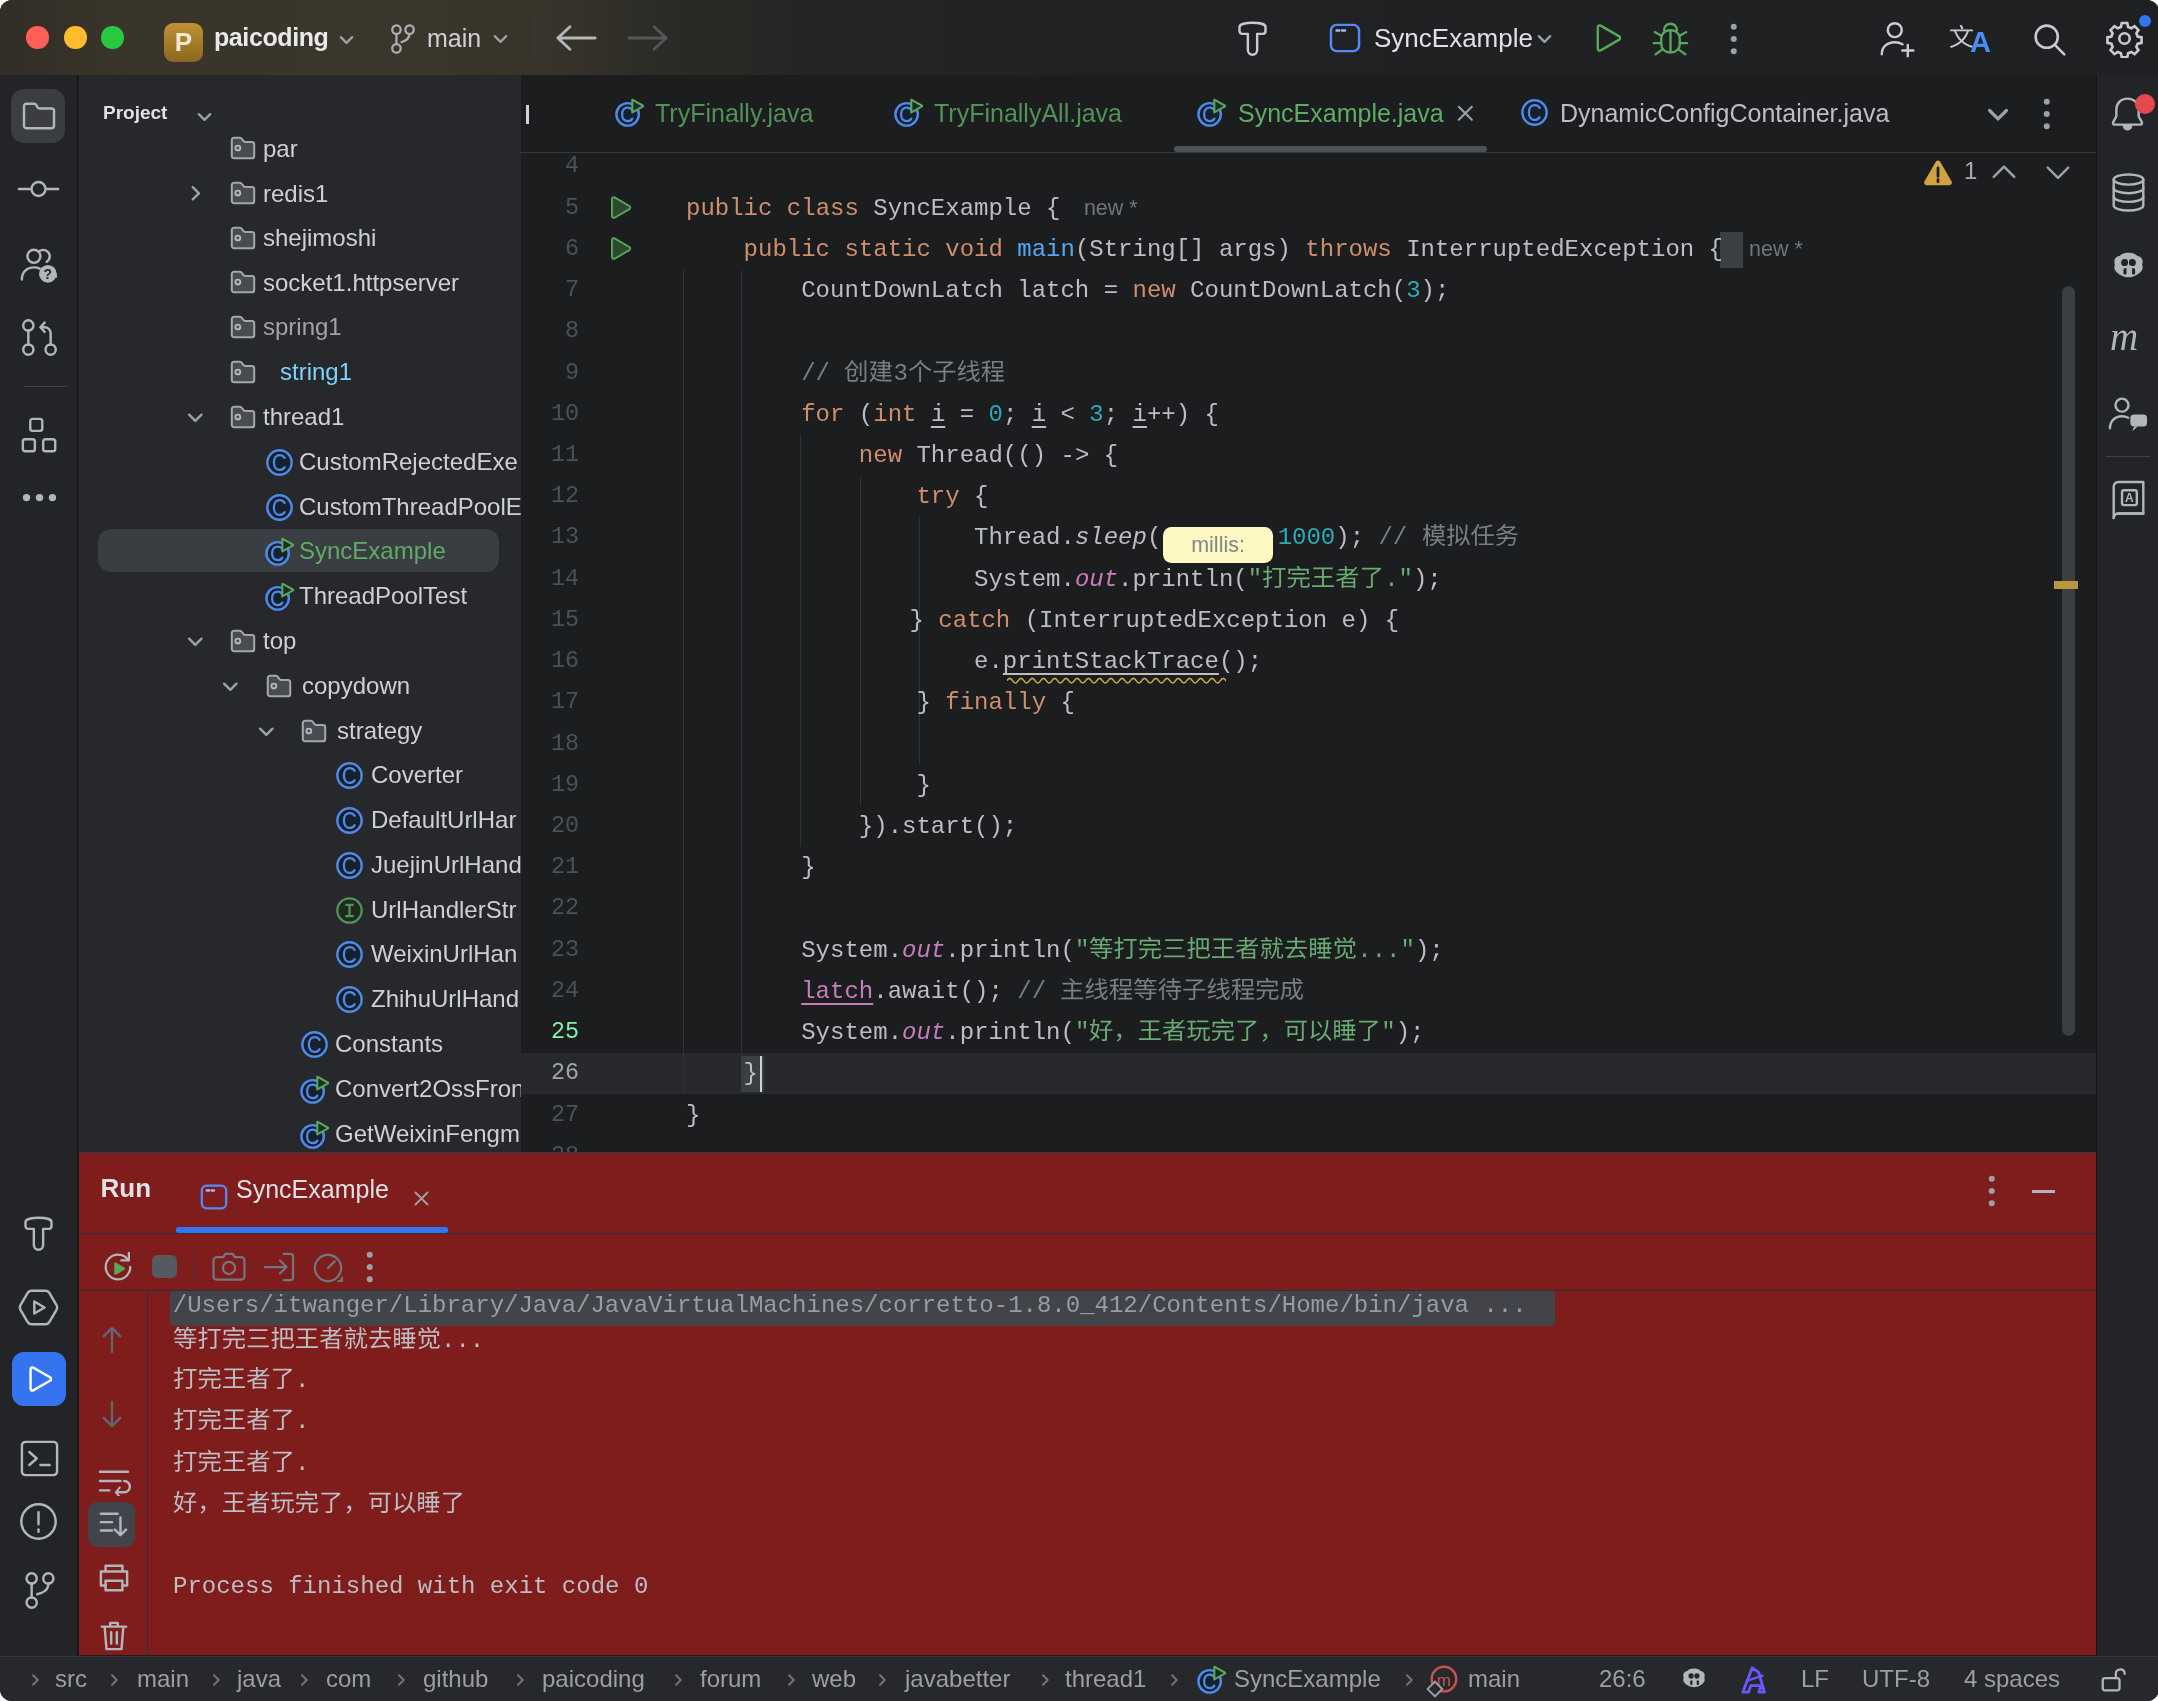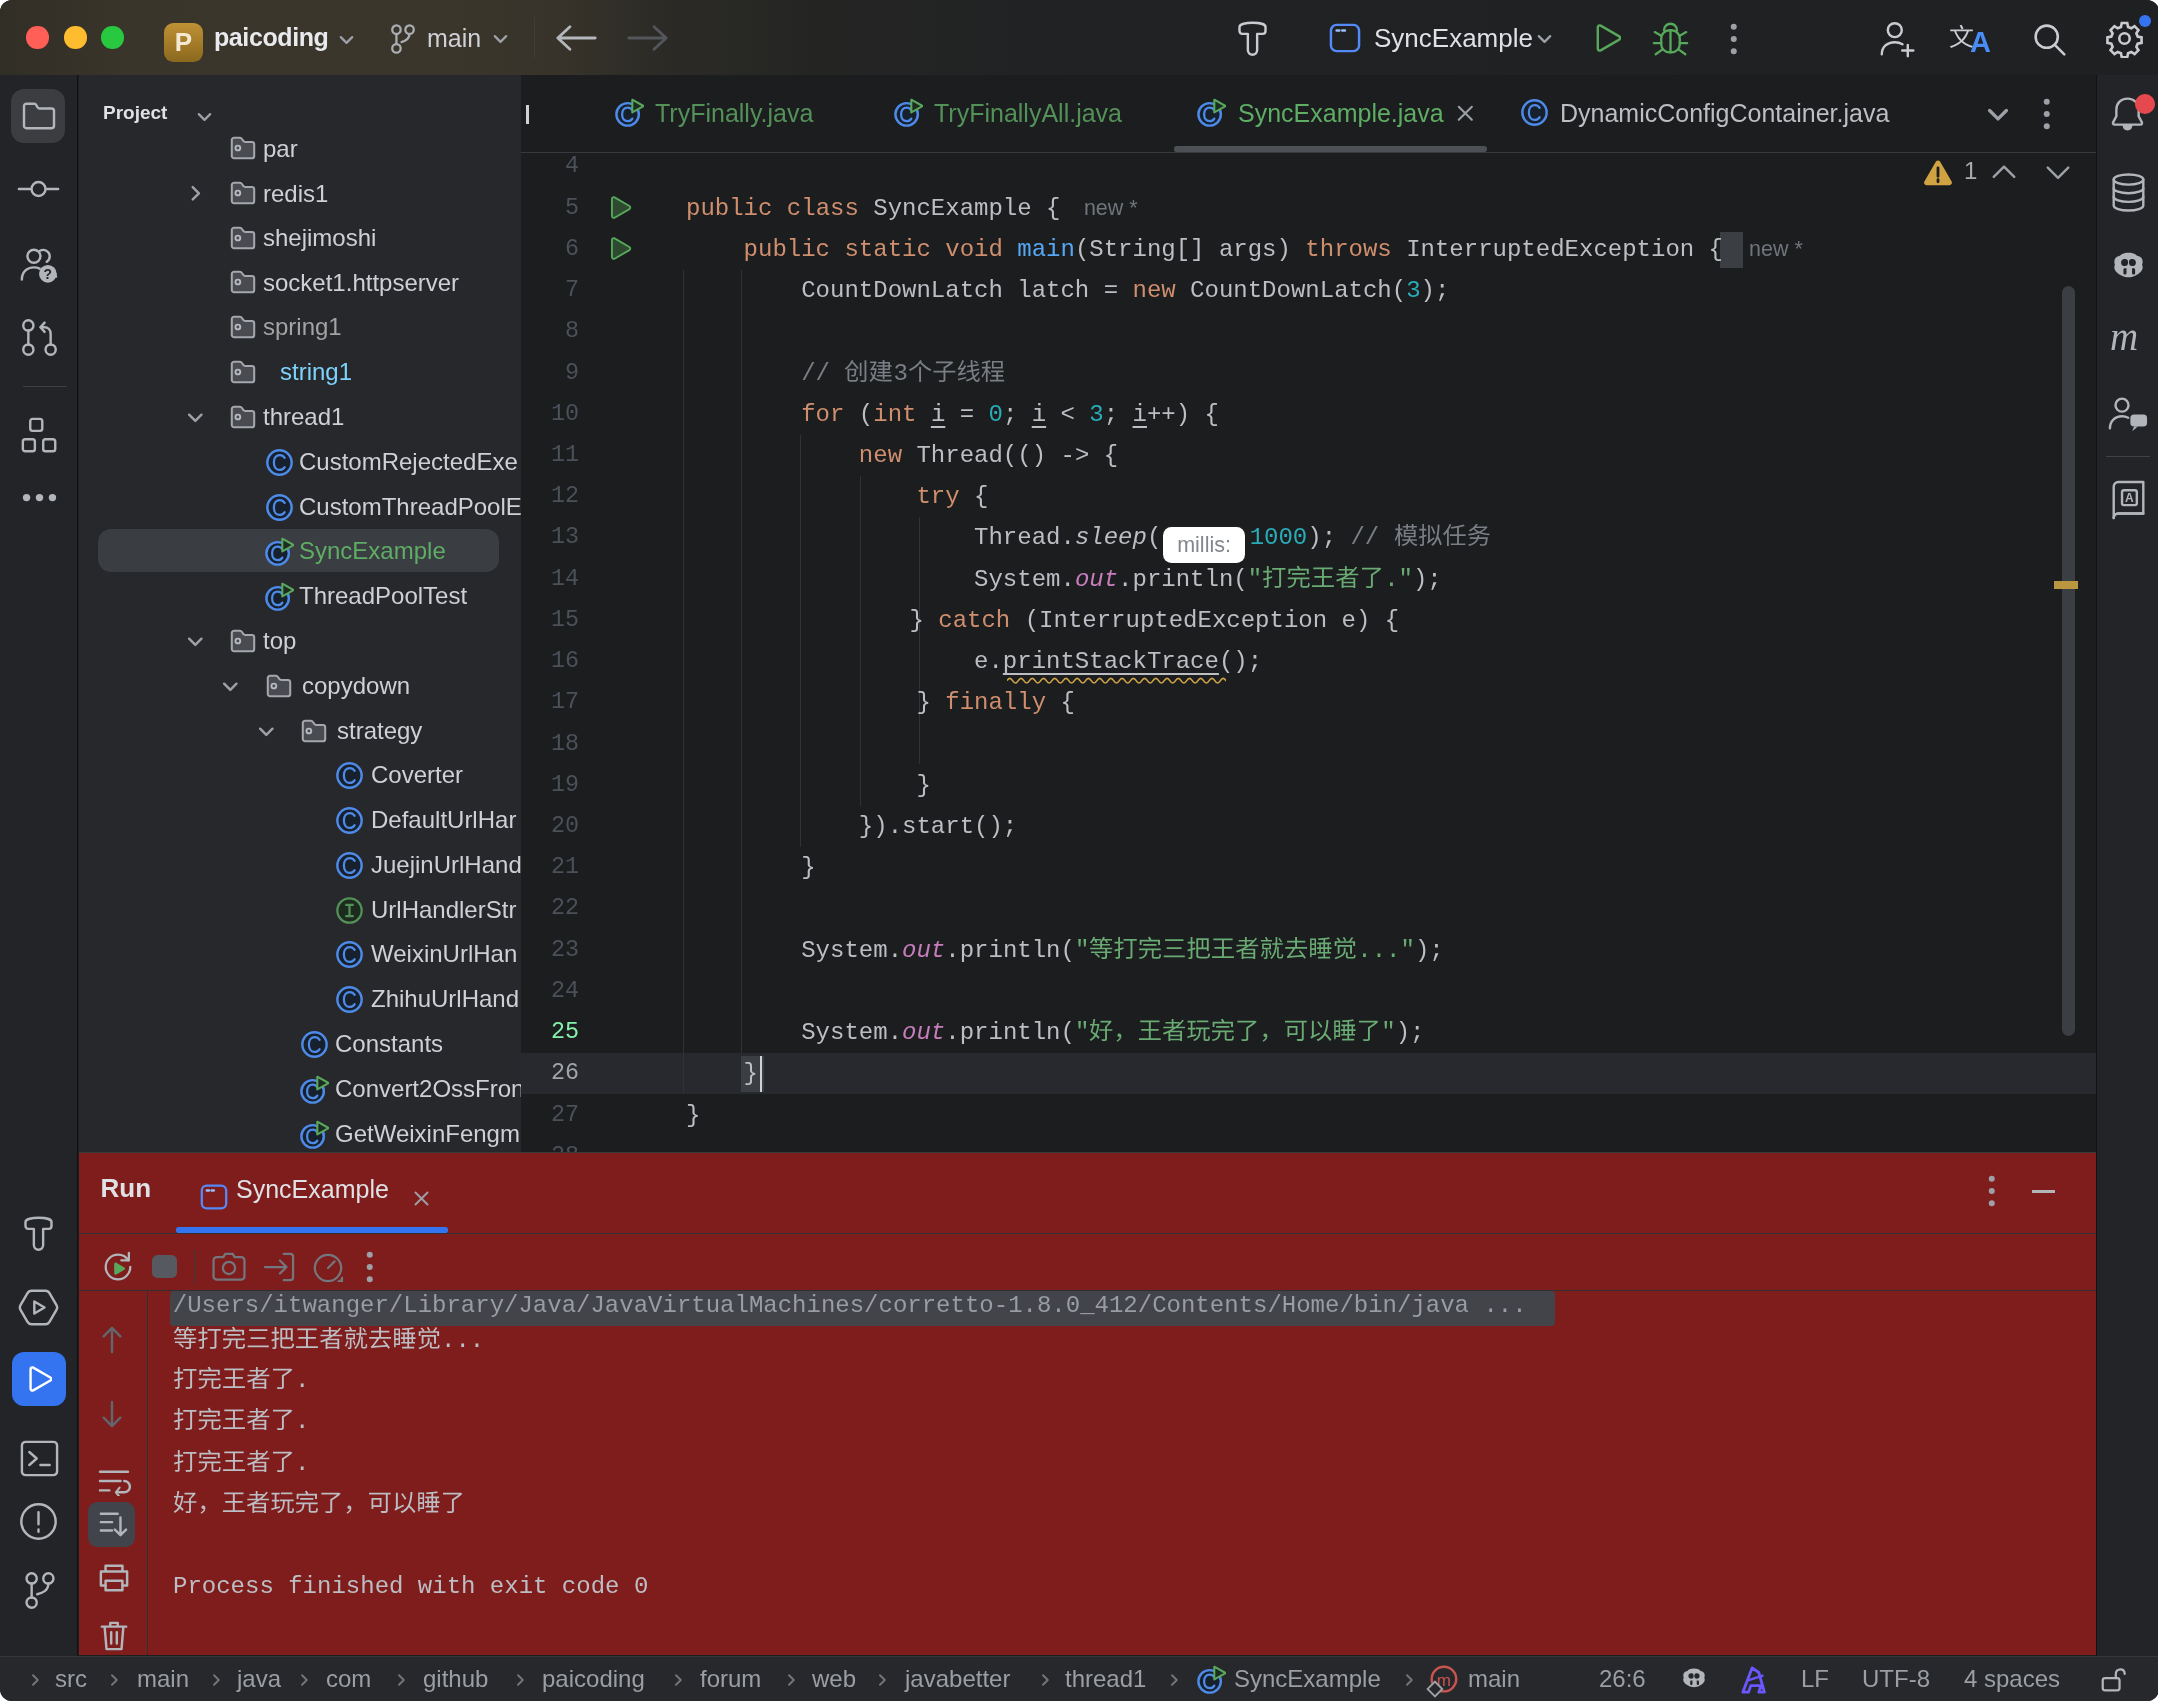--- a/index.html
+++ b/index.html
@@ -14,22 +14,22 @@
 #editor{position:absolute;left:521px;top:153px;width:1575px;height:1000px;background:#1b1d1f;overflow:hidden}
 #rightbar{position:absolute;left:2096px;top:75px;width:63px;height:1581px;background:#222427;border-left:0.9px solid #111214}
 #runpanel{position:absolute;left:79px;top:1152px;width:2017px;height:503px;background:#7f1d1d;border-top:0.9px solid #37393c;overflow:hidden}
 #statusbar{position:absolute;left:0;top:1656px;width:2159px;height:46px;background:#26282b;border-top:0.9px solid #36383b}
 .cl{position:absolute;height:41px;line-height:41px;font-family:"Liberation Mono",monospace;font-size:24px;white-space:pre;color:#bcbec4}
 .ln{position:absolute;width:58px;text-align:right;height:41px;line-height:41px;
   font-family:"Liberation Mono",monospace;font-size:23.4px;color:#4b5059}
 .kw{color:#cf8e6d}.nm{color:#2aacb8}.st{color:#6aab73}.cm{color:#7a7e85}
 .fd{color:#c77dbb}.it{font-style:italic}.un{text-decoration:underline;text-underline-offset:4.7px}
 .hint{font-family:"Liberation Sans",sans-serif;font-size:21.5px;color:#70747b}
-.chip{display:inline-block;background:#ffffff;border-radius:8.4px;height:36px;line-height:36px;
-  padding:0 14px;font-family:"Liberation Sans",sans-serif;font-size:21.5px;color:#82868d;vertical-align:-7.5px}
+.chip{display:inline-block;background:#fef9c3;border-radius:8.4px;height:36px;line-height:36px;
+  padding:0 28px;font-family:"Liberation Sans",sans-serif;font-size:21.5px;color:#82868d;vertical-align:-7.5px}
 .guide{position:absolute;width:0.9px;background:#2f3236}
 .trow{position:absolute;height:43px;line-height:43px;font-size:24px;color:#ced0d6;white-space:nowrap}
 .crow{position:absolute;height:41px;line-height:41px;font-family:"Liberation Mono",monospace;
   font-size:24px;white-space:pre;color:#bcbec4}
 .bc{position:absolute;height:46px;line-height:44px;font-size:24px;color:#9b9ea5;white-space:nowrap}
 </style></head><body>
 <svg width="0" height="0" style="position:absolute">
     <defs>
       <path id="c4efb" d="M343 31V-41H944V31H677V340H960V412H677V691C767 708 852 729 920 752L864 815C741 770 523 731 337 706C345 689 356 661 359 643C437 652 520 663 601 677V412H304V340H601V31ZM295 840C232 683 130 529 22 431C36 413 60 374 68 356C108 395 148 441 186 492V-80H260V603C301 671 338 744 367 817Z"></path>
       <path id="c5b50" d="M465 540V395H51V320H465V20C465 2 458 -3 438 -4C416 -5 342 -6 261 -2C273 -24 287 -58 293 -80C389 -80 454 -78 491 -66C530 -54 543 -31 543 19V320H953V395H543V501C657 560 786 650 873 734L816 777L799 772H151V698H716C645 640 548 579 465 540Z"></path>
@@ -471,20 +471,34 @@
               <use href="#c4e09" x="3000"></use>
               <use href="#c628a" x="4000"></use>
               <use href="#c738b" x="5000"></use>
               <use href="#c8005" x="6000"></use>
               <use href="#c5c31" x="7000"></use>
               <use href="#c53bb" x="8000"></use>
               <use href="#c7761" x="9000"></use>
               <use href="#c89c9" x="10000"></use>
             </g>
           </svg>..."</span>);</div>
+      <div class="cl" style="left:165px;top:818px">        <span class="fd un">latch</span>.await(); <span class="cm">// <svg class="ck" style="width:244px;height:24px" viewBox="0 -880 10000 1000" preserveAspectRatio="none">
+            <g transform="scale(1,-1)">
+              <use href="#c4e3b"></use>
+              <use href="#c7ebf" x="1000"></use>
+              <use href="#c7a0b" x="2000"></use>
+              <use href="#c7b49" x="3000"></use>
+              <use href="#c5f85" x="4000"></use>
+              <use href="#c5b50" x="5000"></use>
+              <use href="#c7ebf" x="6000"></use>
+              <use href="#c7a0b" x="7000"></use>
+              <use href="#c5b8c" x="8000"></use>
+              <use href="#c6210" x="9000"></use>
+            </g>
+          </svg></span></div>
       <div class="cl" style="left:165px;top:859px">        System.<span class="fd it">out</span>.println(<span class="st">"<svg class="ck" style="width:292px;height:24px" viewBox="0 -880 12000 1000" preserveAspectRatio="none">
             <g transform="scale(1,-1)">
               <use href="#c597d"></use>
               <use href="#cff0c" x="1000"></use>
               <use href="#c738b" x="2000"></use>
               <use href="#c8005" x="3000"></use>
               <use href="#c73a9" x="4000"></use>
               <use href="#c5b8c" x="5000"></use>
               <use href="#c4e86" x="6000"></use>
               <use href="#cff0c" x="7000"></use>

